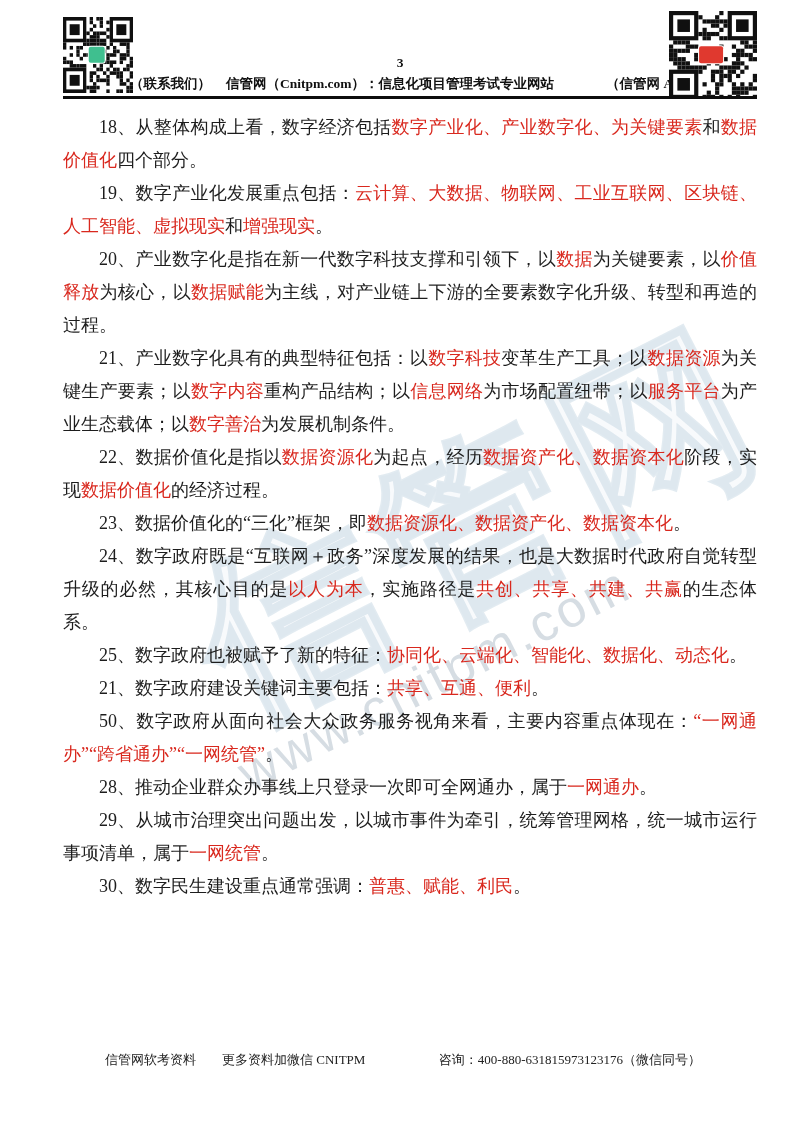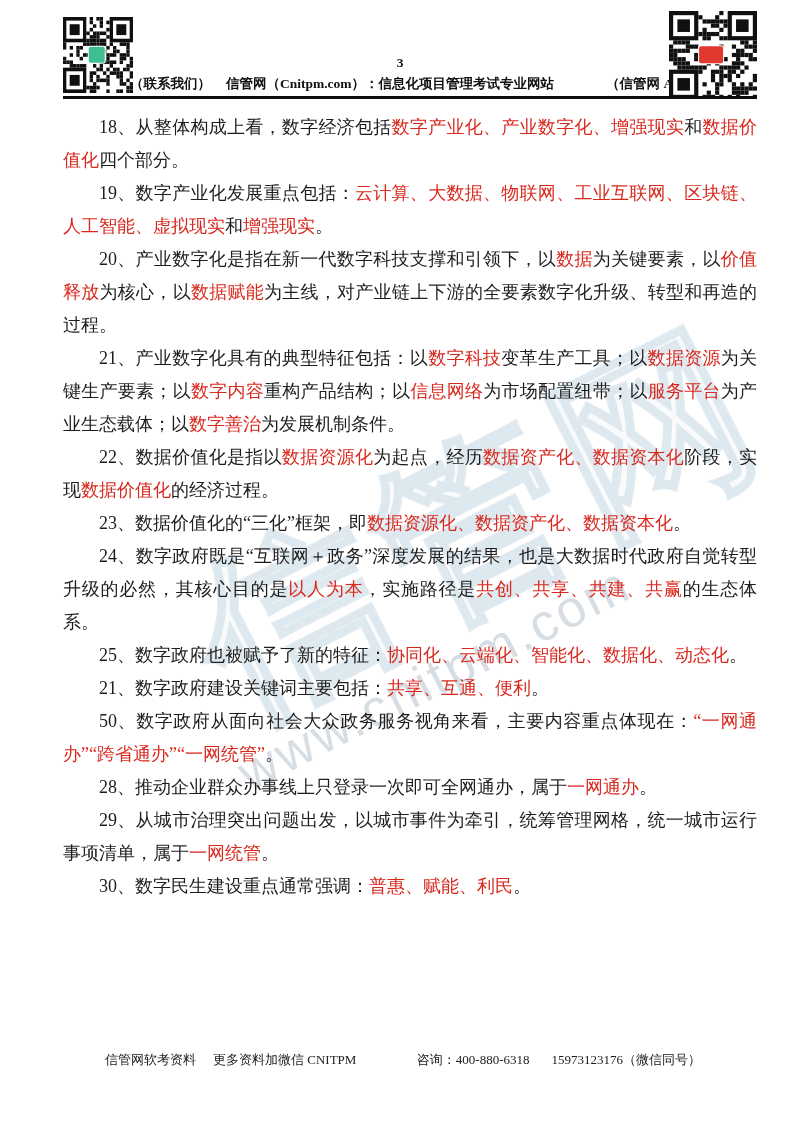--- a/index.html
+++ b/index.html
@@ -76,22 +76,22 @@
   }
   .doc-body .rd{color:var(--red);}
   .doc-body .bk{color:var(--ink);}
   
   .footer{
     position:absolute;left:63px;top:1051px;width:694px;
     display:flex;align-items:baseline;
     font-size:13px;color:#222;
     font-family:"Liberation Serif","DejaVu Serif",serif;
   }
-  .footer .grp-left{padding-left:42px;display:flex;gap:17px;white-space:nowrap;}
-  .footer .grp-right{margin-left:auto;padding-right:56px;display:flex;gap:22px;white-space:nowrap;}
+  .footer .grp-left{padding-left:42px;display:flex;gap:26px;white-space:nowrap;}
+  .footer .grp-right{margin-left:auto;padding-right:56px;display:flex;white-space:nowrap;}
 </style>
 </head>
 <body>
 
 <div class="page">
 
   <div class="wm-logo">信管网</div>
   <div class="wm-url">www.cnitpm.com</div>
 
   <div class="header">
@@ -406,21 +406,21 @@
           <rect x="0" y="56" width="28" height="28" fill="#101010"></rect>
           <rect x="4" y="60" width="20" height="20" fill="#ffffff"></rect>
           <rect x="8" y="64" width="12" height="12" fill="#101010"></rect>
         </svg>
       <span class="qr-badge badge-red"></span>
     </div>
   </div>
   <div class="header-rule"></div>
 
   <main class="doc-body" id="doc-body">
-      <p><span class="bk">18、从整体构成上看，数字经济包括</span><span class="rd">数字产业化、产业数字化、增强现实</span><span class="bk">和</span><span class="rd">数据价值化</span><span class="bk">四个部分。</span></p>
+      <p><span class="bk">18、从整体构成上看，数字经济包括</span><span class="rd">数字产业化、产业数字化、为关键要素</span><span class="bk">和</span><span class="rd">数据价值化</span><span class="bk">四个部分。</span></p>
       <p><span class="bk">19、数字产业化发展重点包括：</span><span class="rd">云计算、大数据、物联网、工业互联网、区块链、人工智能、虚拟现实</span><span class="bk">和</span><span class="rd">增强现实</span><span class="bk">。</span></p>
       <p><span class="bk">20、产业数字化是指在新一代数字科技支撑和引领下，以</span><span class="rd">数据</span><span class="bk">为关键要素，以</span><span class="rd">价值释放</span><span class="bk">为核心，以</span><span class="rd">数据赋能</span><span class="bk">为主线，对产业链上下游的全要素数字化升级、转型和再造的过程。</span></p>
       <p><span class="bk">21、产业数字化具有的典型特征包括：以</span><span class="rd">数字科技</span><span class="bk">变革生产工具；以</span><span class="rd">数据资源</span><span class="bk">为关键生产要素；以</span><span class="rd">数字内容</span><span class="bk">重构产品结构；以</span><span class="rd">信息网络</span><span class="bk">为市场配置纽带；以</span><span class="rd">服务平台</span><span class="bk">为产业生态载体；以</span><span class="rd">数字善治</span><span class="bk">为发展机制条件。</span></p>
       <p><span class="bk">22、数据价值化是指以</span><span class="rd">数据资源化</span><span class="bk">为起点，经历</span><span class="rd">数据资产化、数据资本化</span><span class="bk">阶段，实现</span><span class="rd">数据价值化</span><span class="bk">的经济过程。</span></p>
       <p><span class="bk">23、数据价值化的“三化”框架，即</span><span class="rd">数据资源化、数据资产化、数据资本化</span><span class="bk">。</span></p>
       <p><span class="bk">24、数字政府既是“互联网＋政务”深度发展的结果，也是大数据时代政府自觉转型升级的必然，其核心目的是</span><span class="rd">以人为本</span><span class="bk">，实施路径是</span><span class="rd">共创、共享、共建、共赢</span><span class="bk">的生态体系。</span></p>
       <p><span class="bk">25、数字政府也被赋予了新的特征：</span><span class="rd">协同化、云端化、智能化、数据化、动态化</span><span class="bk">。</span></p>
       <p><span class="bk">21、数字政府建设关键词主要包括：</span><span class="rd">共享、互通、便利</span><span class="bk">。</span></p>
       <p><span class="bk">50、数字政府从面向社会大众政务服务视角来看，主要内容重点体现在：</span><span class="rd">“一网通办”“跨省通办”“一网统管”</span><span class="bk">。</span></p>
       <p><span class="bk">28、推动企业群众办事线上只登录一次即可全网通办，属于</span><span class="rd">一网通办</span><span class="bk">。</span></p>

